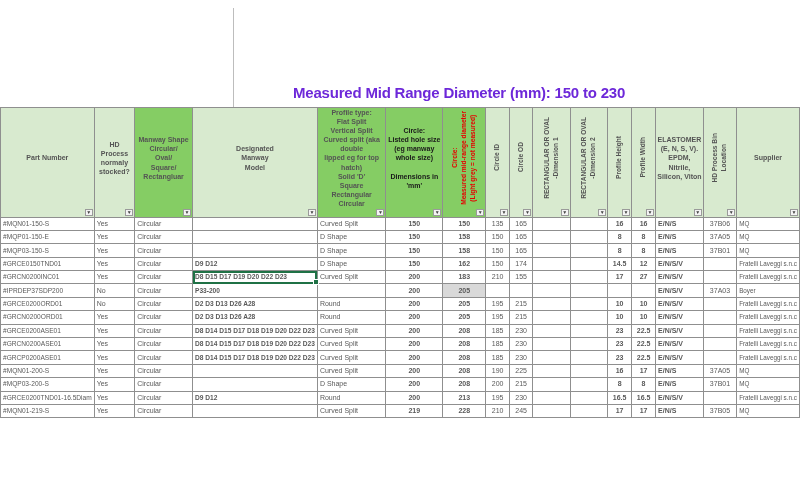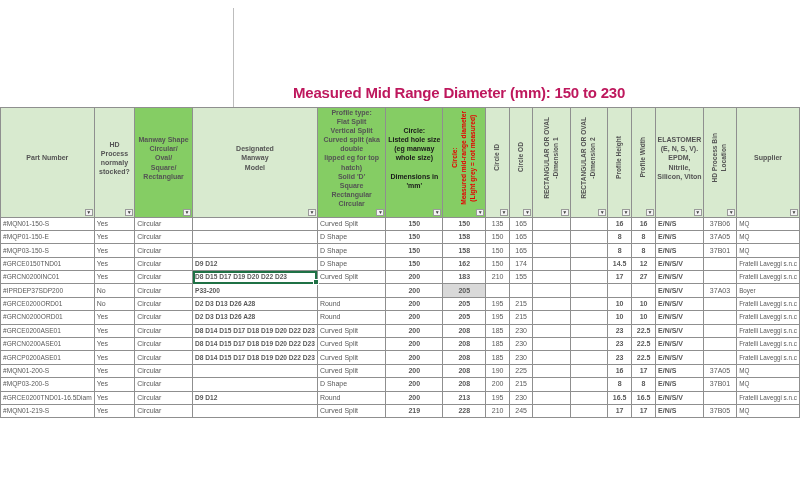--- a/index.html
+++ b/index.html
@@ -1,18 +1,18 @@
 <!DOCTYPE html>
 <html><head>
 <meta charset="utf-8">
 <style>
   html,body{margin:0;padding:0}
   body{width:800px;height:500px;background:#ffffff;position:relative;overflow:hidden;
        font-family:"Liberation Sans",sans-serif;}
-  .title{position:absolute;left:293px;top:84px;font-size:15px;font-weight:bold;color:#be185d;
+  .title{position:absolute;left:293px;top:84px;font-size:15px;font-weight:bold;color:#6d28d9;
          letter-spacing:-0.2px;white-space:nowrap}
   .vline{position:absolute;left:233px;top:8px;width:1px;height:99px;background:#bdbdbd}
   .sheet{position:absolute;left:0;top:107px}
   table{border-collapse:collapse;table-layout:fixed;border:1px solid #6e6e6e}
   th,td{border:1px solid #8f8f8f;overflow:hidden;box-sizing:border-box}
   
   .hrow th{height:96px;vertical-align:middle;text-align:center;font-weight:bold;
            font-size:7px;color:#545454;padding:0 1px}
   .hl{background:#d8eacf}
   .hd{background:#85cd64}

